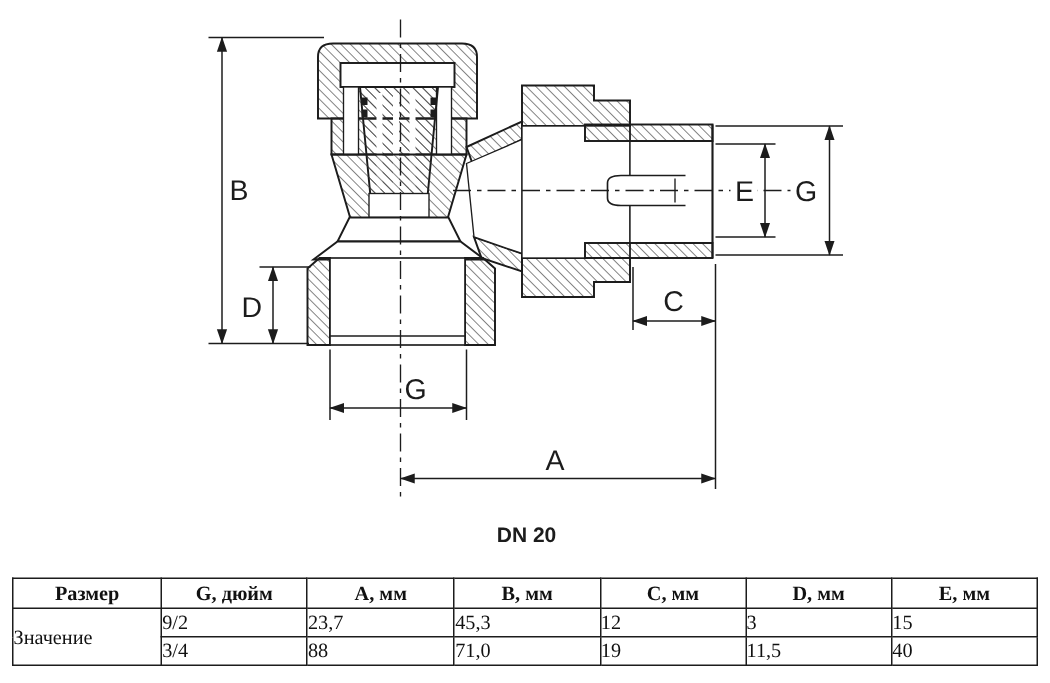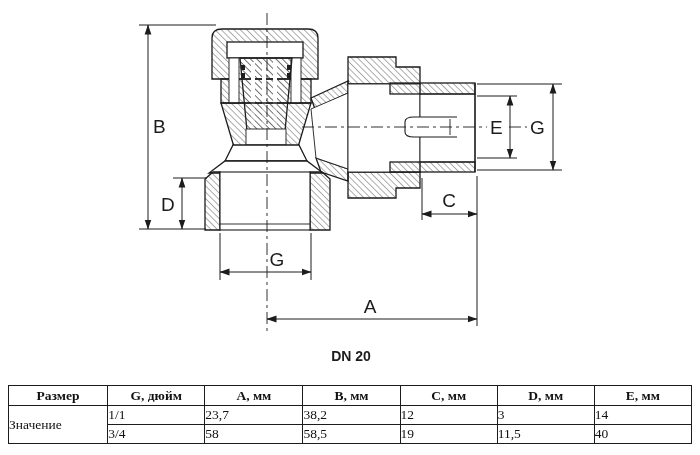--- a/index.html
+++ b/index.html
@@ -150,31 +150,31 @@
       <th>Размер</th>
       <th>G, дюйм</th>
       <th>A, мм</th>
       <th>B, мм</th>
       <th>C, мм</th>
       <th>D, мм</th>
       <th>E, мм</th>
     </tr>
     <tr>
       <td class="rowlabel" rowspan="2">Значение</td>
-      <td>1/1</td>
+      <td>9/2</td>
       <td>23,7</td>
-      <td>38,2</td>
+      <td>45,3</td>
       <td>12</td>
       <td>3</td>
-      <td>14</td>
+      <td>15</td>
     </tr>
     <tr>
       <td>3/4</td>
-      <td>58</td>
-      <td>58,5</td>
+      <td>88</td>
+      <td>71,0</td>
       <td>19</td>
       <td>11,5</td>
       <td>40</td>
     </tr>
   </tbody>
     </table>
 </div>
 
 
 

